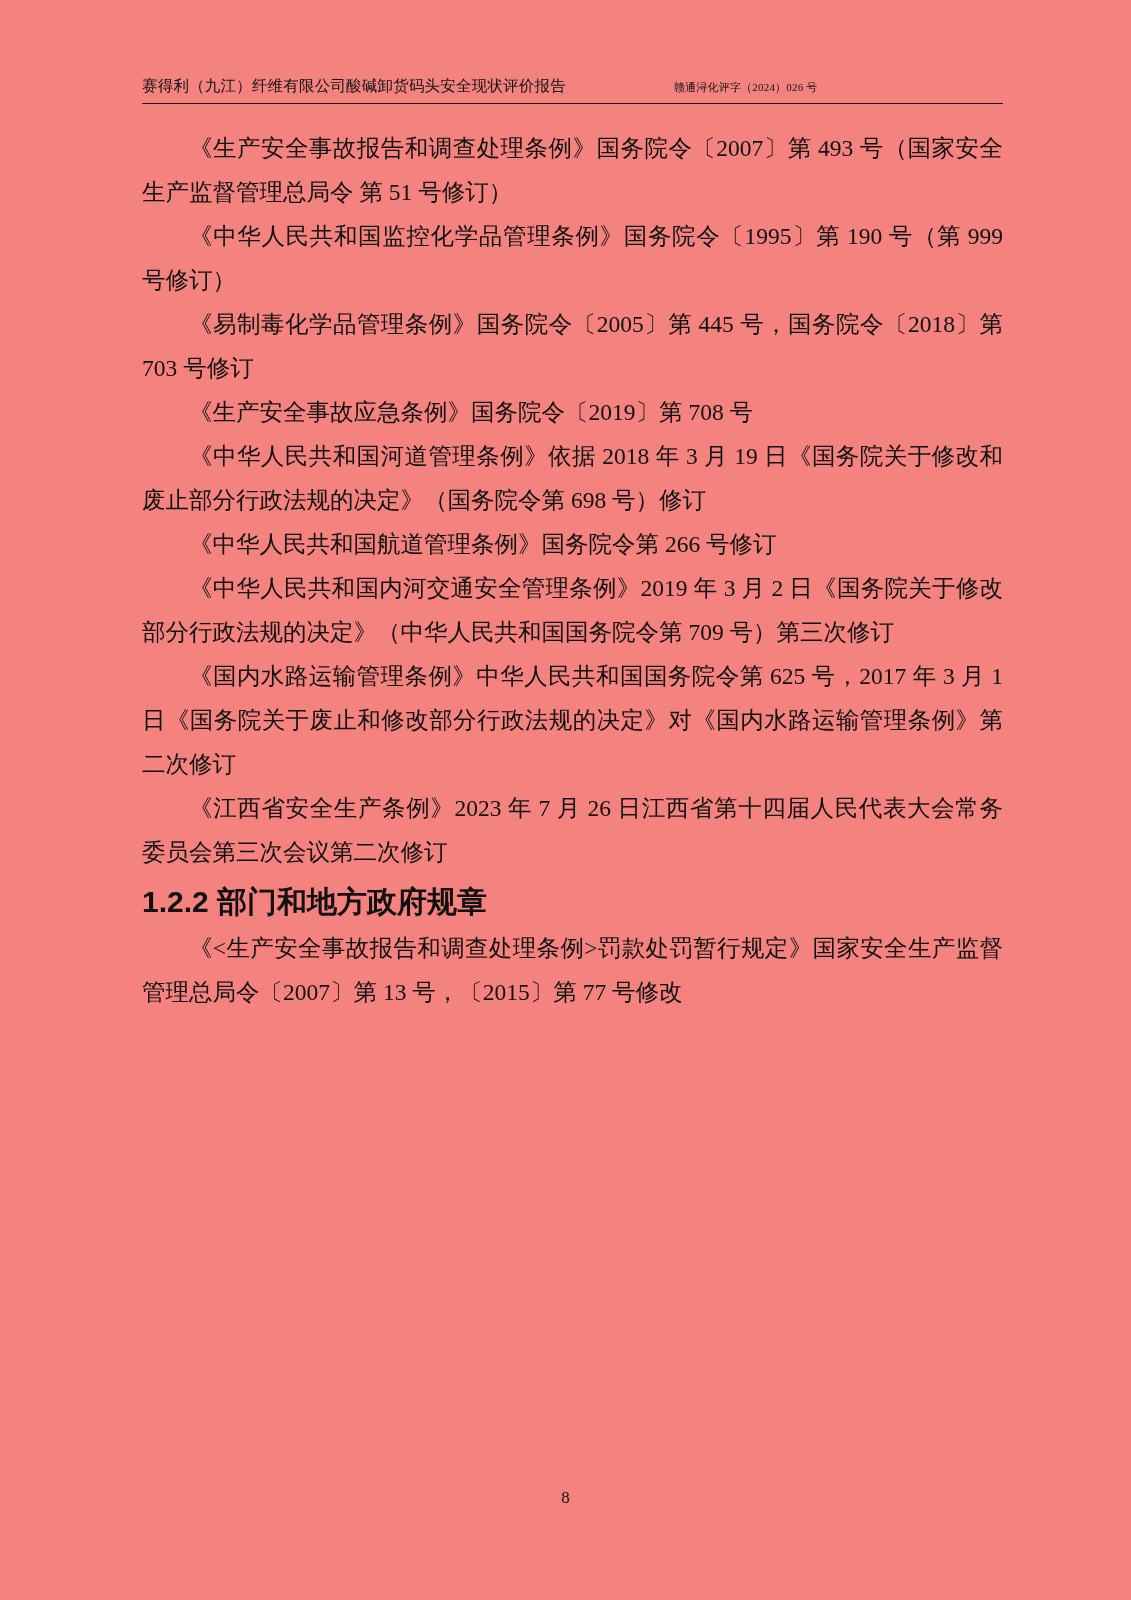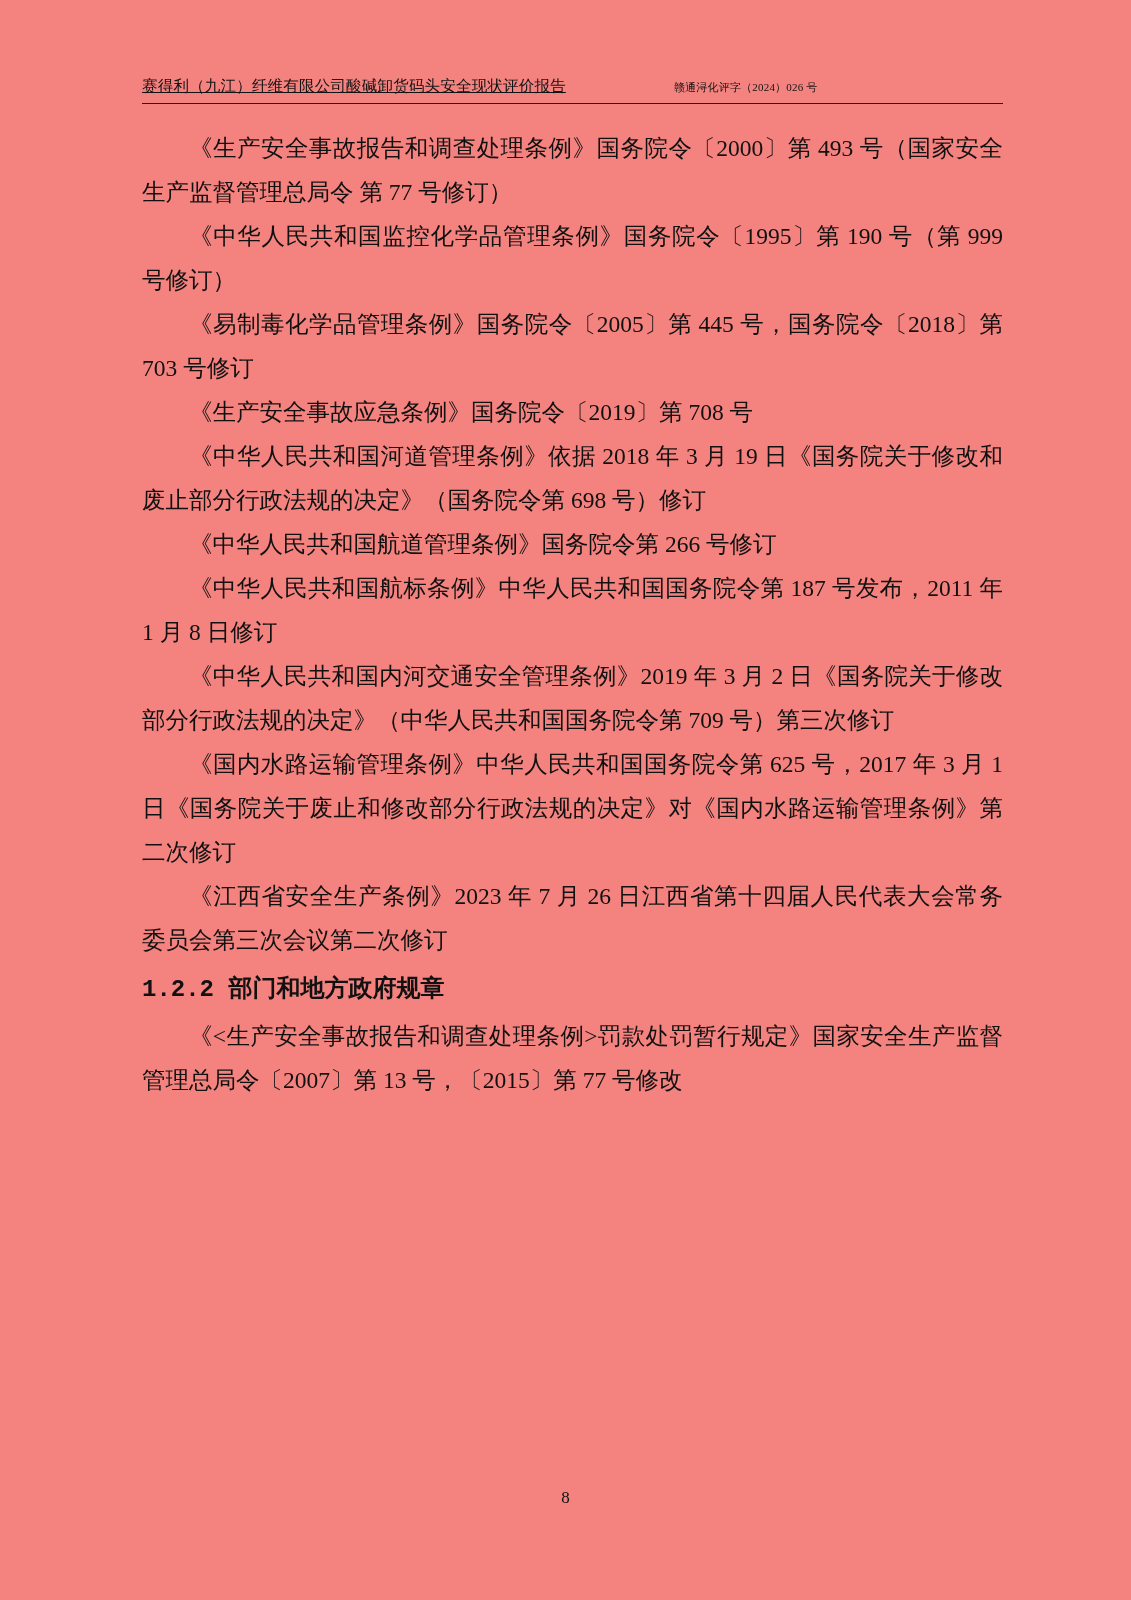--- a/index.html
+++ b/index.html
@@ -27,21 +27,20 @@
   .header {
     display: flex;
     align-items: baseline;
     font-size: 15.5px;
     letter-spacing: 0.2px;
     color: #131313;
     margin-bottom: 6px;
   }
   .header .hdr-left {
     white-space: nowrap;
-    text-decoration: underline;
   }
   .header .hdr-spacer {
     flex: 0 0 108px;
   }
   .header .hdr-right {
     white-space: nowrap;
     font-size: 11px;
   }
   .header-rule {
     border: none;
@@ -53,23 +52,23 @@
     line-height: 44px;
     text-align: justify;
     text-justify: inter-ideograph;
   }
   p.para {
     margin: 0;
     text-indent: 2em;
   }
   h3.sec-heading {
     margin: 6px 0 2px 0;
-    font-size: 24px;
+    font-size: 30px;
     font-weight: bold;
-    font-family: Liberation Mono, monospace;
+    font-family: Liberation Sans, sans-serif;
     text-indent: 0;
     line-height: 44px;
   }
   .pagenum {
     position: absolute;
     left: 0;
     right: 0;
     bottom: 92px;
     text-align: center;
     font-size: 17px;
@@ -82,27 +81,26 @@
 <div class="page">
 
   <div class="header">
     <span class="hdr-left">赛得利（九江）纤维有限公司酸碱卸货码头安全现状评价报告</span>
     <span class="hdr-spacer"></span>
     <span class="hdr-right">赣通浔化评字（2024）026 号</span>
   </div>
   <hr class="header-rule">
 
   <div class="content">
-    <p class="para">《生产安全事故报告和调查处理条例》国务院令〔2000〕第 493 号（国家安全生产监督管理总局令 第 77 号修订）</p>
+    <p class="para">《生产安全事故报告和调查处理条例》国务院令〔2007〕第 493 号（国家安全生产监督管理总局令 第 51 号修订）</p>
     <p class="para">《中华人民共和国监控化学品管理条例》国务院令〔1995〕第 190 号（第 999 号修订）</p>
     <p class="para">《易制毒化学品管理条例》国务院令〔2005〕第 445 号，国务院令〔2018〕第 703 号修订</p>
     <p class="para">《生产安全事故应急条例》国务院令〔2019〕第 708 号</p>
     <p class="para">《中华人民共和国河道管理条例》依据 2018 年 3 月 19 日《国务院关于修改和废止部分行政法规的决定》（国务院令第 698 号）修订</p>
     <p class="para">《中华人民共和国航道管理条例》国务院令第 266 号修订</p>
-    <p class="para">《中华人民共和国航标条例》中华人民共和国国务院令第 187 号发布，2011 年 1 月 8 日修订</p>
     <p class="para">《中华人民共和国内河交通安全管理条例》2019 年 3 月 2 日《国务院关于修改部分行政法规的决定》（中华人民共和国国务院令第 709 号）第三次修订</p>
     <p class="para">《国内水路运输管理条例》中华人民共和国国务院令第 625 号，2017 年 3 月 1 日《国务院关于废止和修改部分行政法规的决定》对《国内水路运输管理条例》第二次修订</p>
     <p class="para">《江西省安全生产条例》2023 年 7 月 26 日江西省第十四届人民代表大会常务委员会第三次会议第二次修订</p>
 
     <h3 class="sec-heading">1.2.2 部门和地方政府规章</h3>
 
     <p class="para">《&lt;生产安全事故报告和调查处理条例&gt;罚款处罚暂行规定》国家安全生产监督管理总局令〔2007〕第 13 号，〔2015〕第 77 号修改</p>
   </div>
 
   <div class="pagenum">8</div>

